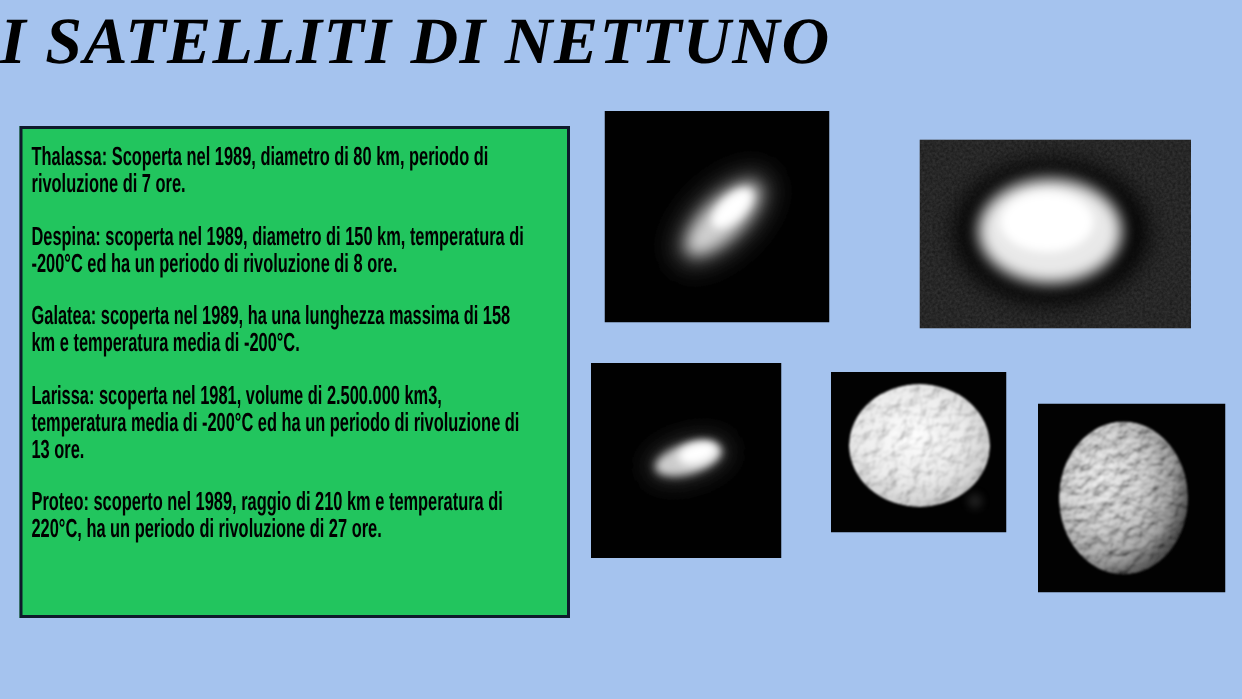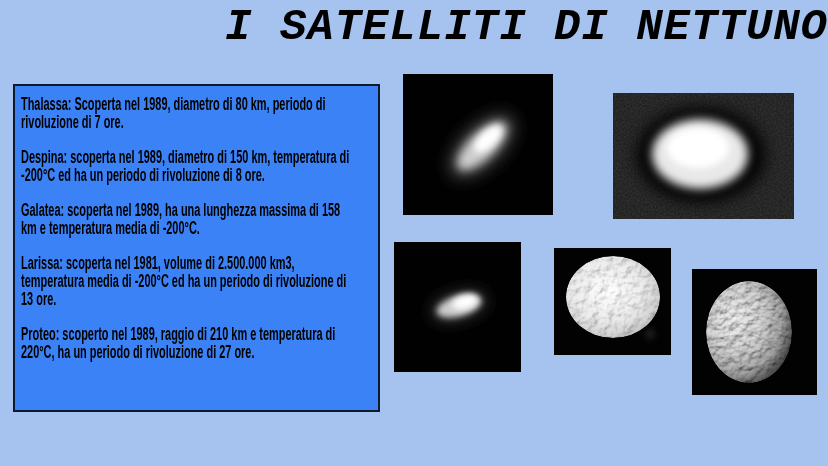--- a/index.html
+++ b/index.html
@@ -1,28 +1,28 @@
 <!DOCTYPE html>
 <html><head>
 <meta charset="utf-8">
 <style>
   html,body{margin:0;padding:0;}
   body{width:828px;height:466px;overflow:hidden;font-family:"Liberation Sans",sans-serif;}
   .slide{position:relative;width:828px;height:466px;background:#a5c3ee;overflow:hidden;}
 
   .title{
     position:absolute;top:2px;left:0;width:100%;margin:0;
-    text-align:right;color:#000;
-    font-family:Liberation Mono, monospace;font-style:italic;font-weight:600;
+    text-align:left;color:#000;
+    font-family:Liberation Serif, serif;font-style:italic;font-weight:600;
     font-size:44px;letter-spacing:1px;white-space:nowrap;
   }
 
   .textbox{
     position:absolute;left:13px;top:84px;width:367px;height:328px;
-    box-sizing:border-box;background:#3b82f6;border:2.5px solid #0e1a2b;
+    box-sizing:border-box;background:#22c55e;border:2.5px solid #0e1a2b;
     padding:9px 6px 6px 6px;overflow:hidden;
   }
   .textbox p{
     margin:0 0 17px 0;color:#000;font-weight:bold;
     font-size:17.5px;line-height:18px;
     width:540px;transform:scaleX(0.625);transform-origin:0 0;
   }
   .textbox p:last-child{margin-bottom:0;}
 
   .photo{position:absolute;margin:0;padding:0;}

